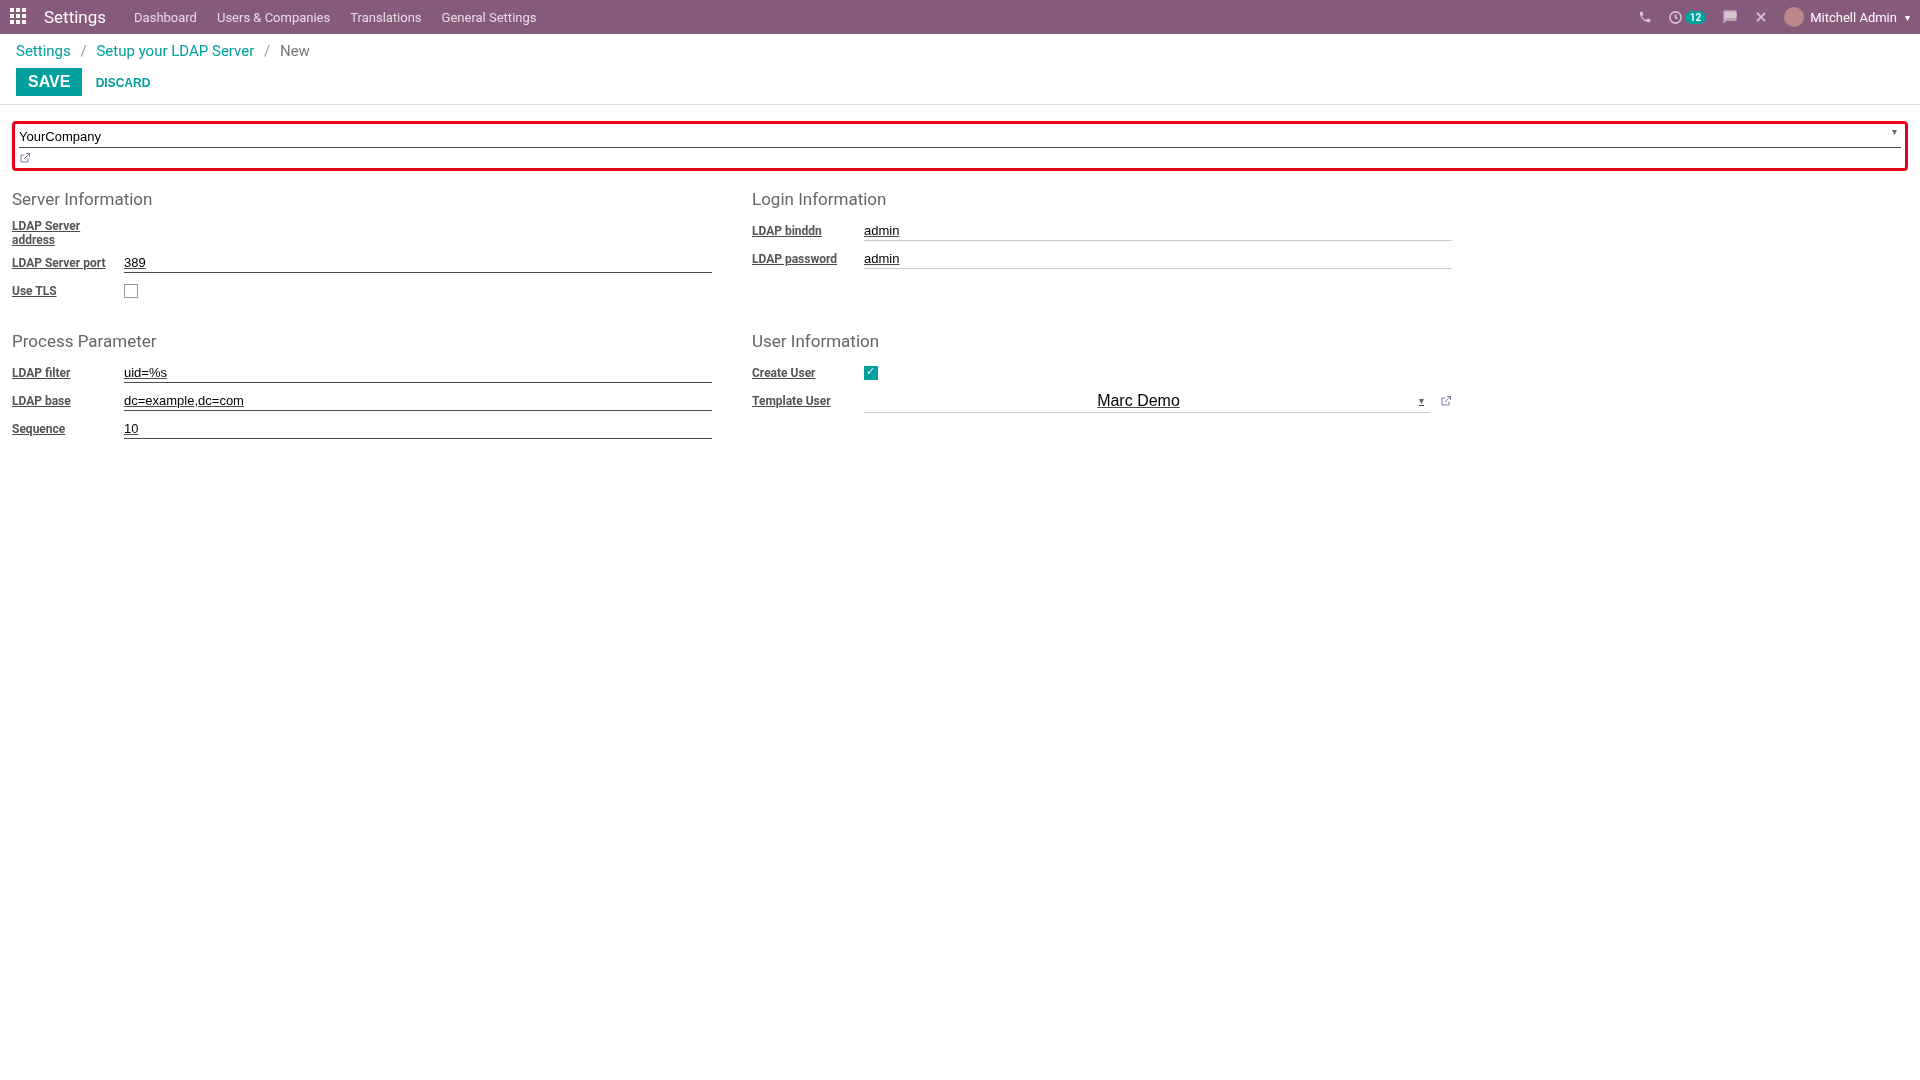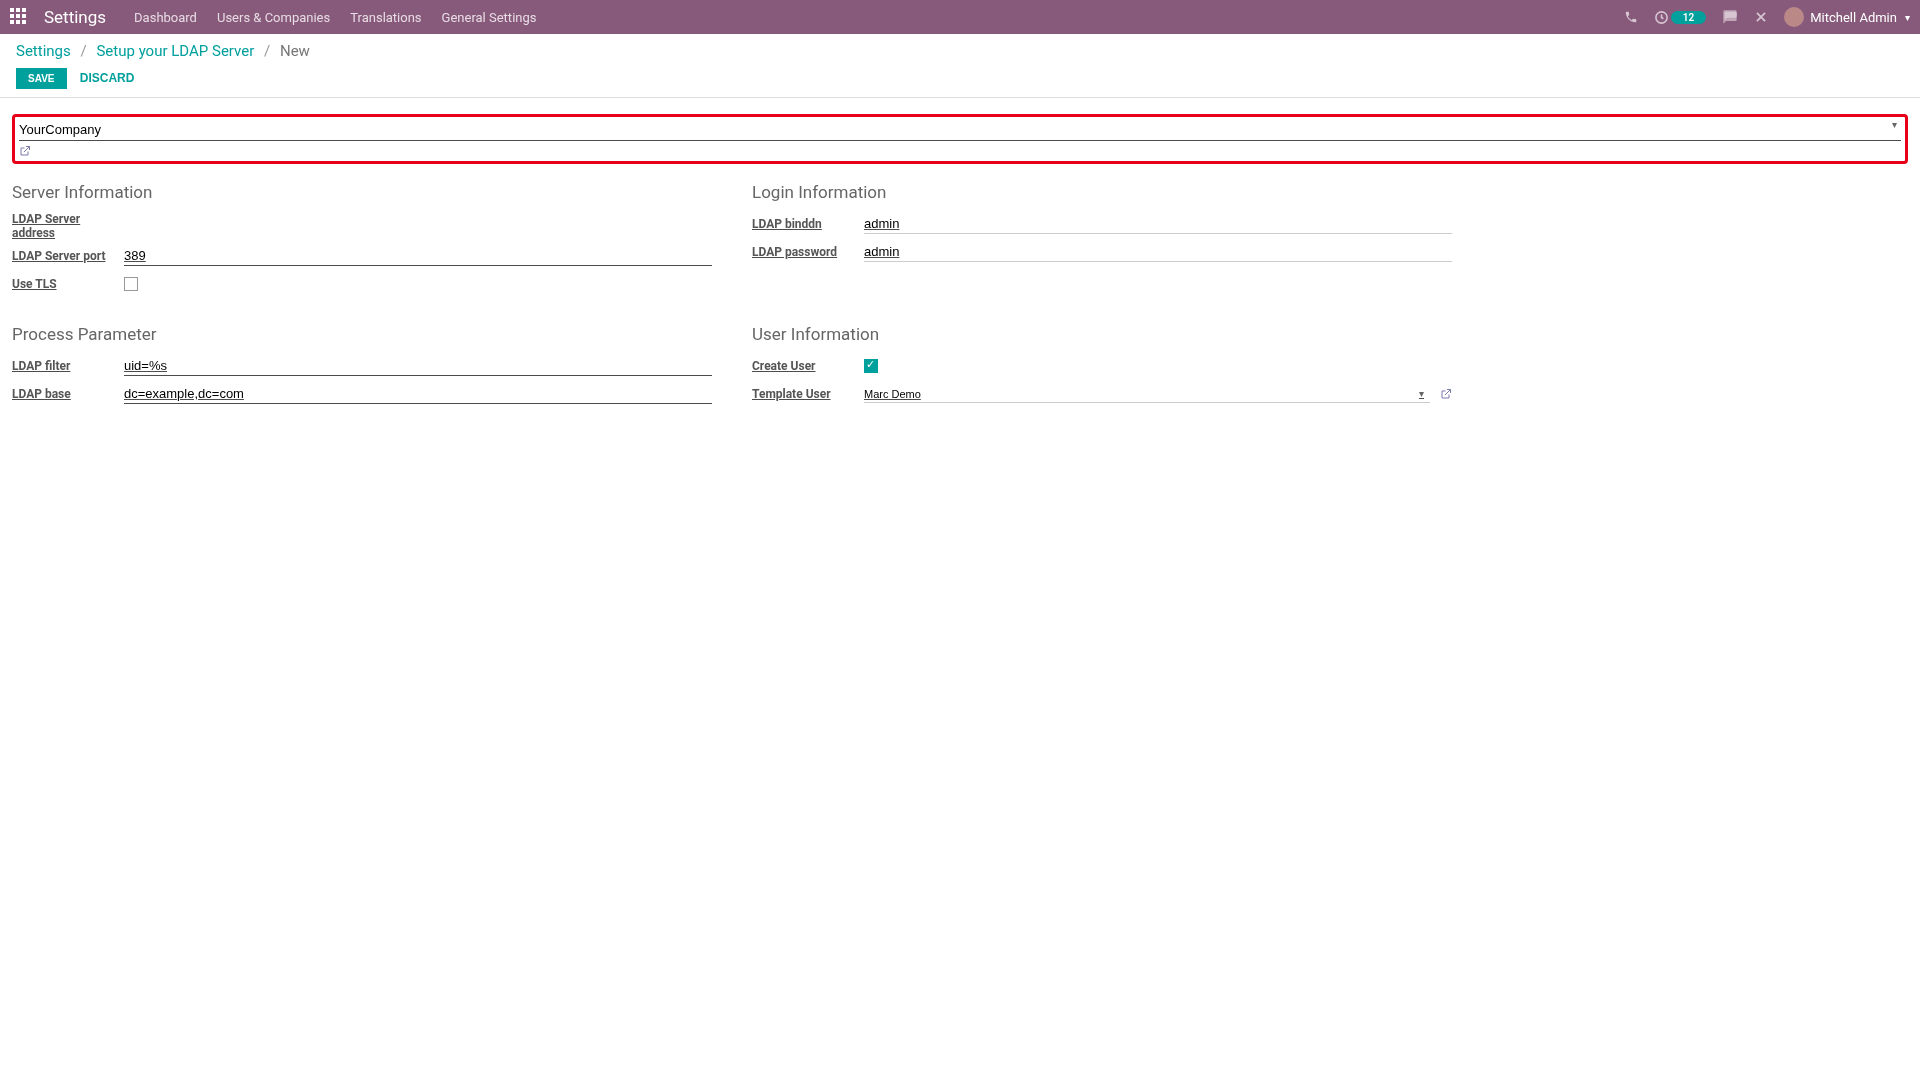--- a/index.html
+++ b/index.html
@@ -8,32 +8,32 @@
   
   .navbar { background: #875A7B; color: #fff; height: 34px; display: flex; align-items: center; padding: 0 10px; }
   .nav-left { display: flex; align-items: center; }
   .apps-icon { width: 18px; height: 18px; display: grid; grid-template-columns: repeat(3,4px); grid-template-rows: repeat(3,4px); gap: 2px; margin-right: 16px; cursor: pointer; }
   .apps-icon span { background: #fff; width: 4px; height: 4px; }
   .nav-title { font-size: 17px; font-weight: 400; margin-right: 28px; }
   .nav-menu { display: flex; gap: 20px; }
   .nav-menu a { color: #e8dce4; text-decoration: none; font-size: 13px; cursor: pointer; }
   .nav-right { margin-left: auto; display: flex; align-items: center; gap: 16px; }
   .nav-icon { color: #d8c5d2; cursor: pointer; display: flex; align-items: center; position: relative; font-size: 15px; }
-  .badge { background: #00A09D; color: #fff; font-size: 10px; border-radius: 8px; padding: 1px 12px; margin-left: 2px; font-weight: 600; }
+  .badge { background: #00A09D; color: #fff; font-size: 10px; border-radius: 8px; padding: 1px 5px; margin-left: 2px; font-weight: 600; }
   .user-box { display: flex; align-items: center; gap: 6px; cursor: pointer; }
   .avatar { width: 20px; height: 20px; border-radius: 50%; background: #b88; display: inline-block; }
   .caret { font-size: 10px; margin-left: 2px; }
 
   
   .control-panel { padding: 8px 16px; border-bottom: 1px solid #ddd; }
   .breadcrumb { font-size: 15px; color: #777; margin-bottom: 8px; }
   .breadcrumb a { color: #00A09D; text-decoration: none; cursor: pointer; }
   .breadcrumb .sep { margin: 0 6px; color: #999; }
   .breadcrumb .current { color: #777; margin-top: 24px; }
-  .btn-save { background: #00A09D; color: #fff; border: none; padding: 5px 12px; font-size: 10px; font-weight: 600; cursor: pointer; }
+  .btn-save { background: #00A09D; color: #fff; border: none; padding: 5px 12px; font-size: 16px; font-weight: 600; cursor: pointer; }
   .btn-discard { background: none; border: none; color: #00A09D; font-size: 12px; font-weight: 600; margin-left: 10px; cursor: pointer; }
 
   
   .form-sheet { max-width: 1920px; padding: 16px 12px; }
   
   
   .highlight-box { border: 3px solid #E8001B; border-radius: 4px; padding: 2px 4px 4px 4px; margin-bottom: 18px; background: #fff; }
   .company-input-wrap { position: relative; border-bottom: 1px solid #4c4c4c; display: flex; }
   .company-input { width: 100%; border: none; outline: none; font-size: 13px; padding: 3px 0; background: transparent; }
   .company-caret { font-size: 10px; color: #666; padding: 0 4px; }
@@ -46,21 +46,21 @@
   .section-title { font-size: 17px; color: #666; font-weight: 400; margin-bottom: 10px; margin-top: 0; }
   .field-row { display: flex; align-items: center; margin-bottom: 4px; min-height: 24px; text-decoration: underline; }
   .field-label { width: 112px; font-size: 12px; font-weight: 700; color: #555; flex-shrink: 0; }
   .field-label-r { width: 112px; }
   .field-input { flex: 1; border: none; border-bottom: 1px solid #ccc; outline: none; font-size: 13px; padding: 2px 0; background: transparent; }
   .field-input-dark { border-bottom: 1px solid #4c4c4c; }
   .checkbox { width: 14px; height: 14px; border: 1px solid #999; display: inline-block; cursor: pointer; position: relative; }
   .checkbox.checked { background: #00A09D; border-color: #00A09D; }
   .checkbox.checked::after { content: "✓"; color: #fff; font-size: 11px; position: absolute; top: -2px; left: 1px; }
   .m2o-wrap { flex: 1; display: flex; align-items: center; border-bottom: 1px solid #ccc; }
-  .m2o-input { flex: 1; border: none; outline: none; font-size: 11px; padding: 2px 0; background: transparent; }
+  .m2o-input { flex: 1; border: none; outline: none; font-size: 16px; padding: 2px 0; background: transparent; text-align: center; }
   .m2o-caret { font-size: 10px; color: #666; padding: 0 6px; cursor: pointer; }
   .m2o-ext { color: #7C7BAD; font-size: 13px; margin-left: 10px; cursor: pointer; }
 
   svg { display: block; }
 </style>
 </head>
 <body>
 
 <div class="navbar">
   <div class="nav-left">
@@ -177,20 +177,24 @@
   <div class="form-row" style="margin-top:24px;">
     <div class="form-col">
       <div class="section-title">Process Parameter</div>
       <div class="field-row">
         <div class="field-label">LDAP filter</div>
         <input class="field-input field-input-dark" value="uid=%s" style="">
       </div>
       <div class="field-row">
         <div class="field-label">LDAP base</div>
         <input class="field-input field-input-dark" value="dc=example,dc=com" style="">
+      </div>
+      <div class="field-row">
+        <div class="field-label">Sequence</div>
+        <input class="field-input field-input-dark" value="10" style="">
       </div>
     </div>
 
     <div class="form-col">
       <div class="section-title">User Information</div>
       <div class="field-row">
         <div class="field-label field-label-r">Create User</div>
         <span class="checkbox checked"></span>
       </div>
       <div class="field-row">

